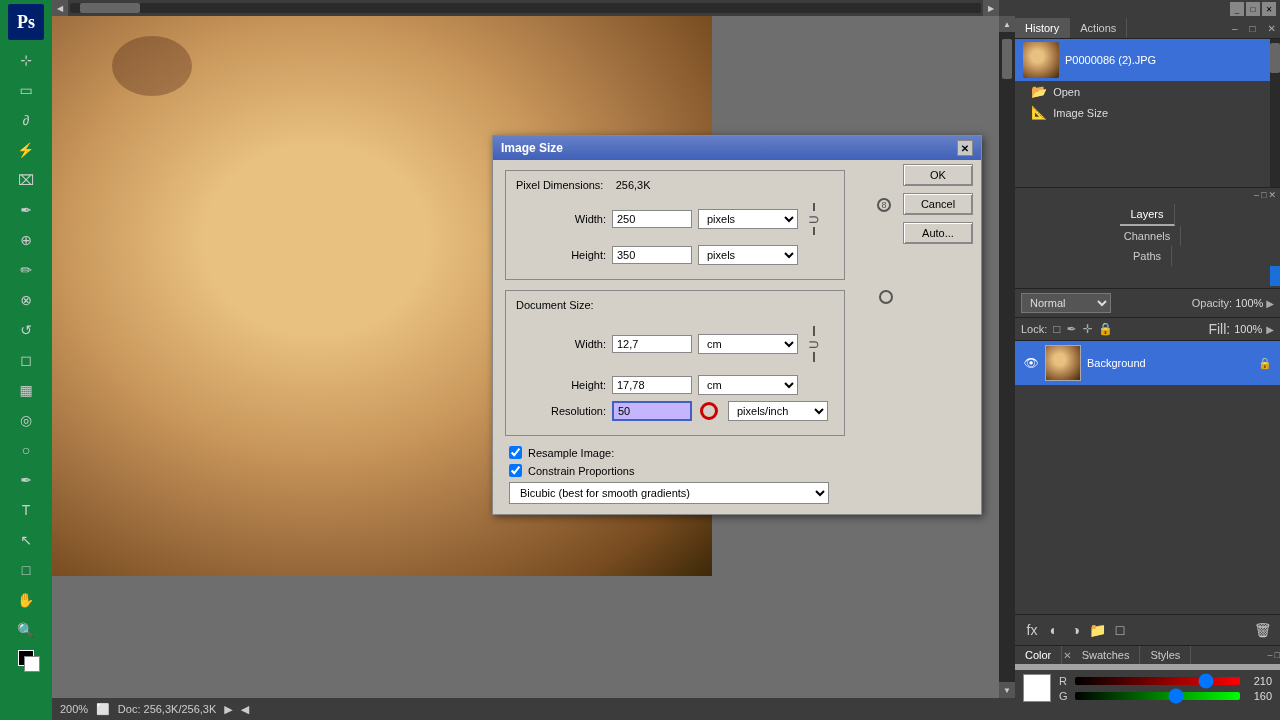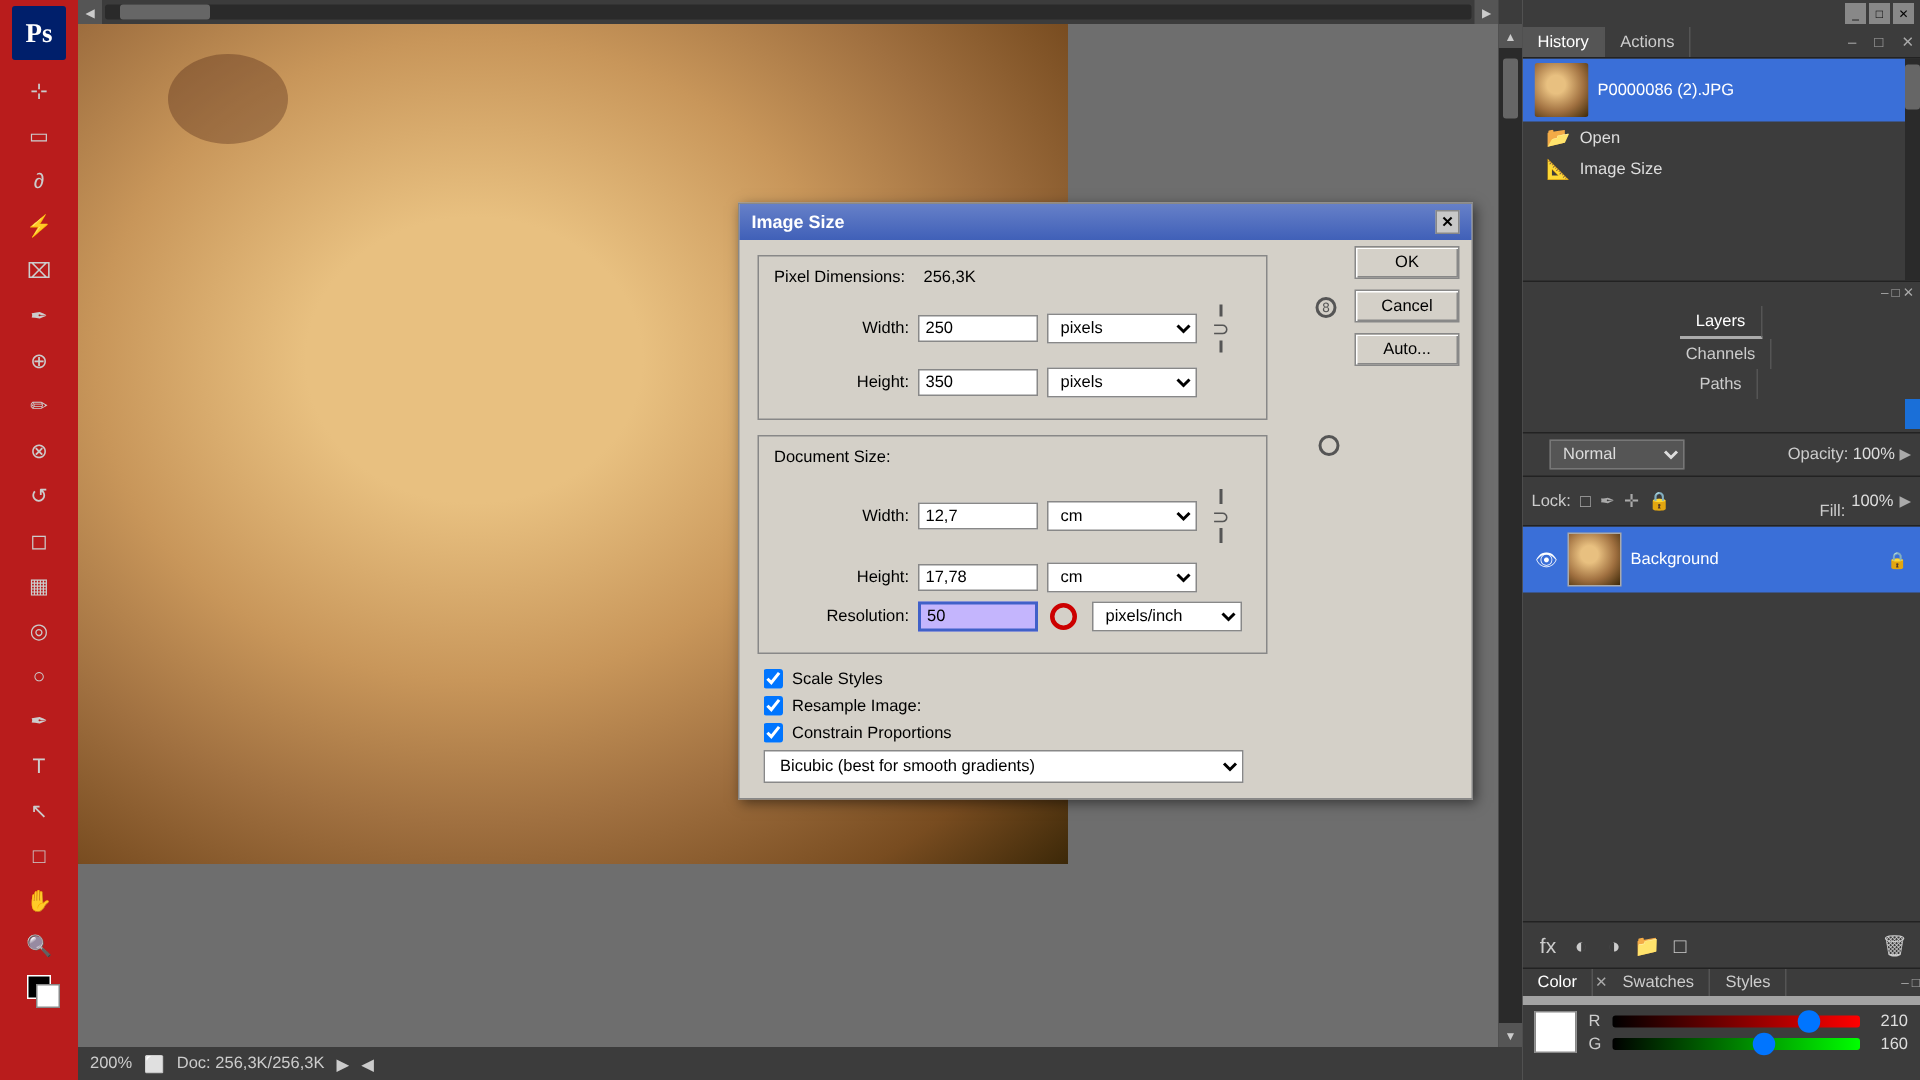--- a/index.html
+++ b/index.html
@@ -3,21 +3,21 @@
   <meta charset="utf-8">
   <style>
     * { margin: 0; padding: 0; box-sizing: border-box; }
     body { width: 1280px; height: 720px; overflow: hidden; background: #4a4a4a; font-family: Arial, sans-serif; font-size: 12px; color: #000; }
 
     
     .main-container { display: flex; width: 1280px; height: 720px; }
 
     
     .left-toolbar {
-      width: 52px; background: #b91c1c; display: flex; flex-direction: column; align-items: center;
+      width: 52px; background: #15803d; display: flex; flex-direction: column; align-items: center;
       padding: 4px 0; gap: 2px; flex-shrink: 0;
     }
     .toolbar-btn {
       width: 28px; height: 28px; display: flex; align-items: center; justify-content: center;
       color: #ccc; cursor: pointer; font-size: 14px; border-radius: 2px;
     }
     .toolbar-logo {
       width: 36px; height: 36px; background: #001f6b; display: flex; align-items: center; justify-content: center;
       color: white; font-size: 18px; font-weight: bold; font-family: 'Times New Roman', serif;
       border-radius: 2px; margin-bottom: 4px;
@@ -69,21 +69,21 @@
       padding: 2px 0;
       flex-direction: column;
     }
     .layers-tab {
       padding: 4px 10px; color: #ccc; cursor: pointer; font-size: 11px;
       border-right: 1px solid #555;
     }
     .layers-tab.active { color: #fff; border-bottom: 2px solid #aaa; }
     .blend-mode-select {
       background: #555; color: #ddd; border: 1px solid #777; padding: 2px 4px;
-      font-size: 11px; width: 90px; cursor: pointer; margin-left: 12px;
+      font-size: 11px; width: 90px; cursor: pointer;
     }
     .lock-row {
       display: flex; align-items: center; gap: 6px; padding: 3px 6px;
       color: #ccc; font-size: 11px; border-bottom: 1px solid #222;
     }
     .lock-icon { color: #aaa; font-size: 12px; cursor: pointer; }
     .fill-row { display: flex; align-items: center; gap: 4px; }
 
     .layer-item {
       display: flex; align-items: center; padding: 4px 8px; cursor: pointer; gap: 6px;
@@ -344,24 +344,20 @@
             <select class="dialog-select" style="margin-left:4px;">
               <option>pixels/inch</option>
               <option>pixels/cm</option>
             </select>
           </div>
         </div>
 
         <div style="padding-left:4px;">
           <div class="dialog-checkbox-row">
             <input type="checkbox" class="dialog-checkbox" checked="" style="">
-            <span class="dialog-checkbox-label">Scale Styles</span>
-          </div>
-          <div class="dialog-checkbox-row">
-            <input type="checkbox" class="dialog-checkbox" checked="" style="">
             <span class="dialog-checkbox-label">Resample Image:</span>
           </div>
           <div class="dialog-checkbox-row">
             <input type="checkbox" class="dialog-checkbox" checked="" style="">
             <span class="dialog-checkbox-label">Constrain Proportions</span>
           </div>
           <div class="dialog-dropdown-row">
             <select class="dialog-dropdown-wide">
               <option>Bicubic (best for smooth gradients)</option>
               <option>Bilinear</option>
@@ -442,21 +438,21 @@
         </div>
       </div>
 
       <div class="lock-row">
         <span>Lock:</span>
         <span class="lock-icon">□</span>
         <span class="lock-icon">✒</span>
         <span class="lock-icon">✛</span>
         <span class="lock-icon">🔒</span>
         <div class="fill-row" style="margin-left:auto;">
-          <span style="color:#ccc;font-size:11px;margin-top:14px;">Fill:</span>
+          <span style="color:#ccc;font-size:14px;">Fill:</span>
           <span style="color:#ddd;font-size:11px;">100%</span>
           <span style="color:#aaa;font-size:10px;cursor:pointer;">▶</span>
         </div>
       </div>
 
       <div style="flex:1;overflow-y:auto;">
         <div class="layer-item">
           <div class="layer-eye">👁</div>
           <div class="layer-thumb"></div>
           <span class="layer-name">Background</span>

